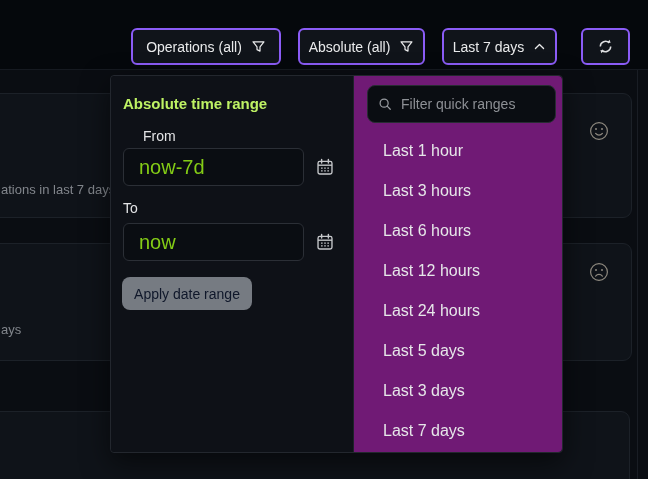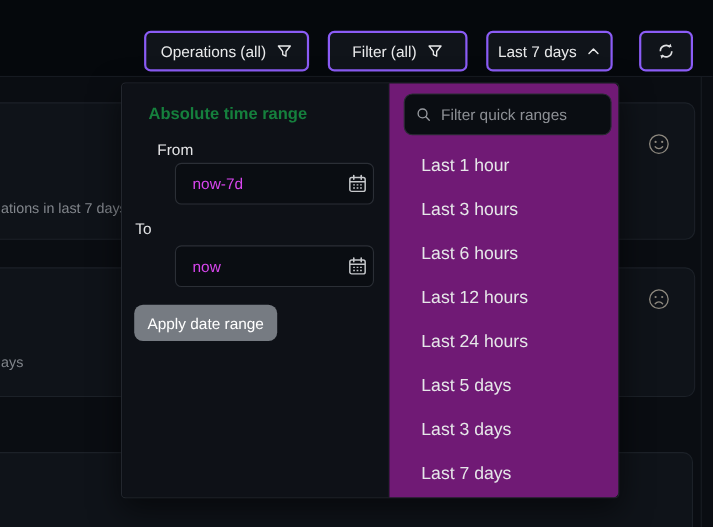--- a/index.html
+++ b/index.html
@@ -53,41 +53,40 @@
     box-shadow:0 10px 28px rgba(0,0,0,.55);
   }
   .picker-left{
     position:relative;width:243px;box-sizing:border-box;
     background:#0e1117;border-right:1px solid #1e222a;border-radius:4px 0 0 4px;
   }
   .picker-right{
     position:relative;flex:1;background:#701a75;border-radius:0 4px 4px 0;
   }
   .abs-title{
-    position:absolute;left:24px;top:19px;color:#15803d;
+    position:absolute;left:12px;top:19px;color:#bef264;
     font-size:15px;font-weight:bold;white-space:nowrap;
   }
   .fld-label{position:absolute;left:12px;color:#e3e4e6;font-size:14px;}
   .lbl-from{top:52px;margin-left:20px;} .lbl-to{top:124px;}
   .txt-input{
     position:absolute;left:12px;width:181px;height:38px;box-sizing:border-box;
     background:#0a0d12;border:1px solid #2b2f36;border-radius:6px;
-    color:#d946ef;font-size:14px;padding:0 0 0 15px;outline:none;
+    color:#84cc16;font-size:20px;padding:0 0 0 15px;outline:none;
     font-family:"Liberation Sans",sans-serif;
-    margin-left:36px;
   }
   .in-from{top:72px;} .in-to{top:147px;}
   .cal-btn{
     position:absolute;left:205px;width:20px;height:20px;color:#c6c8cb;cursor:pointer;
   }
   .cal1{top:82px;} .cal2{top:157px;}
   .apply-btn{
     position:absolute;left:11px;top:201px;width:130px;height:33px;
     background:#767b82;border:none;border-radius:8px;
-    color:#ffffff;font-size:14px;cursor:pointer;
+    color:#0f172a;font-size:14px;cursor:pointer;
     font-family:"Liberation Sans",sans-serif;
   }
   .search-wrap{
     position:absolute;left:13px;top:9px;width:189px;height:38px;box-sizing:border-box;
     background:#0a0d12;border:1px solid #282c33;border-radius:8px;
     display:flex;align-items:center;padding:0 10px;gap:7px;
   }
   .search-wrap svg{flex:0 0 auto;color:#989ba0;}
   .search-input{
     flex:1;min-width:0;background:transparent;border:none;outline:none;
@@ -106,21 +105,21 @@
 <div class="topbar">
   <div class="hbtn btn-ops">
     <span>Operations (all)</span>
     <span style="display:flex;">
       <svg width="15" height="15" viewBox="0 0 16 16">
           <path d="M2.2 3h11.6L9.6 8.3v4.6l-3.2-1.6V8.3L2.2 3z" fill="none" stroke="currentColor" stroke-width="1.3" stroke-linejoin="round"></path>
         </svg>
     </span>
   </div>
   <div class="hbtn btn-clients">
-    <span>Filter (all)</span>
+    <span>Absolute (all)</span>
     <span style="display:flex;">
       <svg width="15" height="15" viewBox="0 0 16 16">
           <path d="M2.2 3h11.6L9.6 8.3v4.6l-3.2-1.6V8.3L2.2 3z" fill="none" stroke="currentColor" stroke-width="1.3" stroke-linejoin="round"></path>
         </svg>
     </span>
   </div>
   <div class="hbtn btn-time">
     <span>Last 7 days</span>
     <span style="display:flex;">
       <svg width="13" height="13" viewBox="0 0 16 16">

